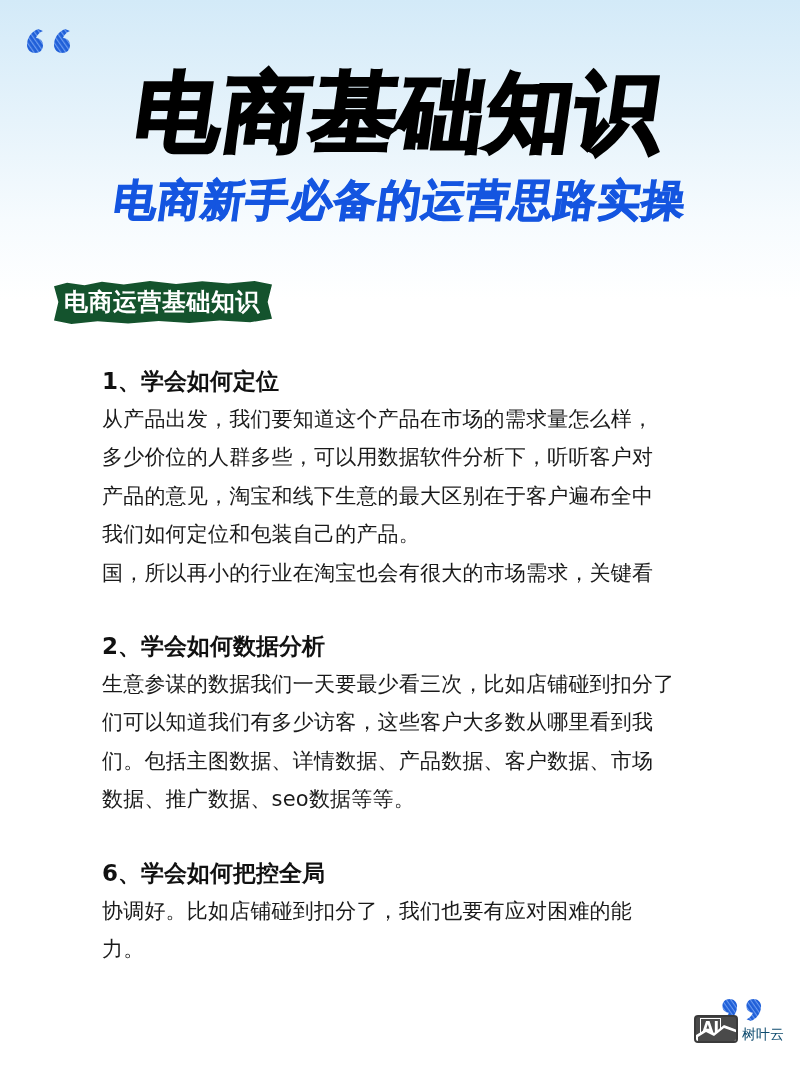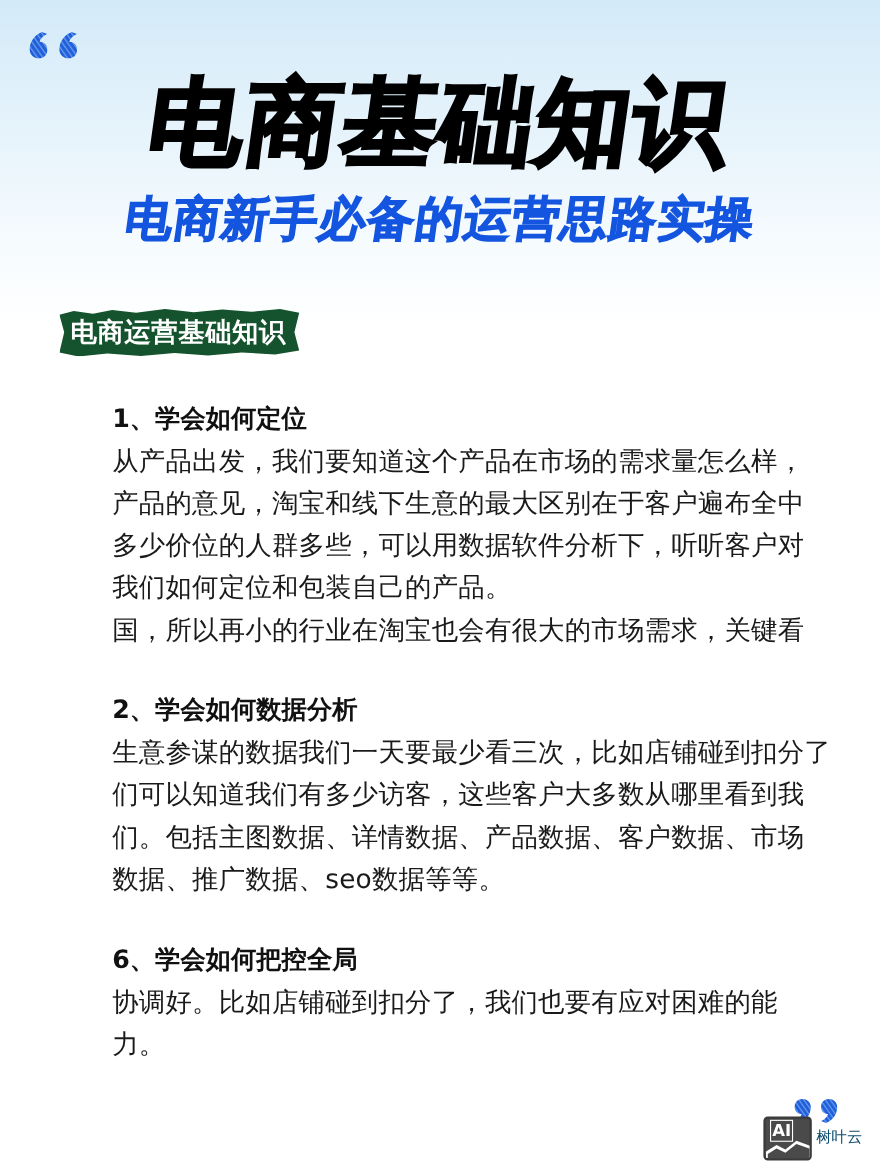--- a/index.html
+++ b/index.html
@@ -69,21 +69,21 @@
       width: 712px;
     }
     .section { margin-bottom: 35px; margin-left: 48px; }
     .section-heading {
       font-size: 23px;
       font-weight: 700;
       line-height: 38px;
       color: #111;
     }
     .section-body {
-      font-size: 24px;
+      font-size: 21px;
       line-height: 38.4px;
       color: #1a1a1a;
       letter-spacing: 0.2px;
     }
     .section-body .line { display: block; white-space: nowrap; }
     .watermark {
       position: absolute;
       right: 6px;
       bottom: 12px;
       width: 100px;
@@ -94,21 +94,21 @@
       left: 22px;
       top: 0;
       display: flex;
       gap: 2px;
     }
     .wm-logo {
       position: absolute;
       left: 0;
       top: 18px;
       width: 44px;
-      height: 40px;
+      height: 28px;
       background: #4a4a4a;
       border: 2px solid #3a3a3a;
       border-radius: 4px;
       overflow: hidden;
     }
     .wm-logo-text {
       position: absolute;
       left: 4px;
       top: 1px;
       color: #fff;
@@ -151,22 +151,22 @@
 
 <h2 class="subtitle">电商新手必备的运营思路实操</h2>
 
 <div class="section-badge">电商运营基础知识</div>
 
 <div class="content">
   <div class="section">
     <div class="section-heading">1、学会如何定位</div>
     <div class="section-body">
       <span class="line">从产品出发，我们要知道这个产品在市场的需求量怎么样，</span>
+      <span class="line">多少价位的人群多些，可以用数据软件分析下，听听客户对</span>
       <span class="line">产品的意见，淘宝和线下生意的最大区别在于客户遍布全中</span>
-      <span class="line">多少价位的人群多些，可以用数据软件分析下，听听客户对</span>
       <span class="line">我们如何定位和包装自己的产品。</span>
       <span class="line">国，所以再小的行业在淘宝也会有很大的市场需求，关键看</span>
     </div>
   </div>
 
   <div class="section">
     <div class="section-heading">2、学会如何数据分析</div>
     <div class="section-body">
       <span class="line">生意参谋的数据我们一天要最少看三次，比如店铺碰到扣分了</span>
       <span class="line">们可以知道我们有多少访客，这些客户大多数从哪里看到我</span>

